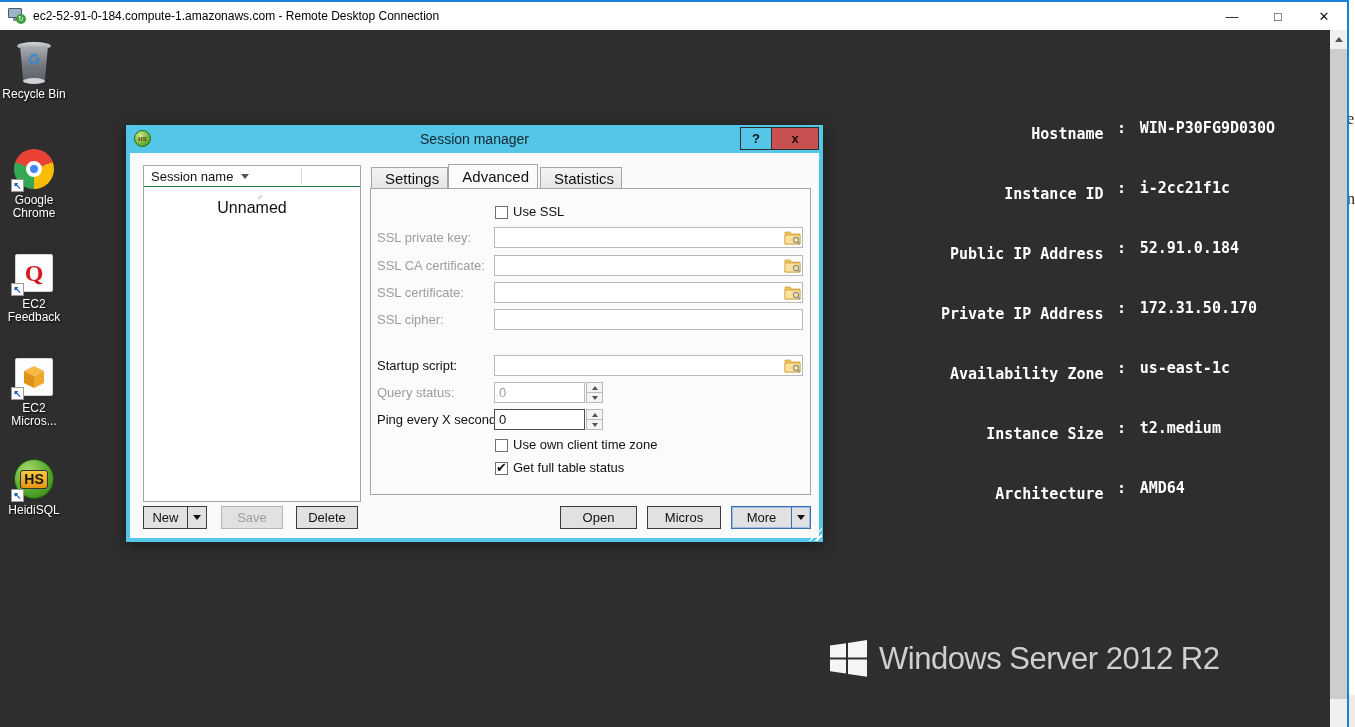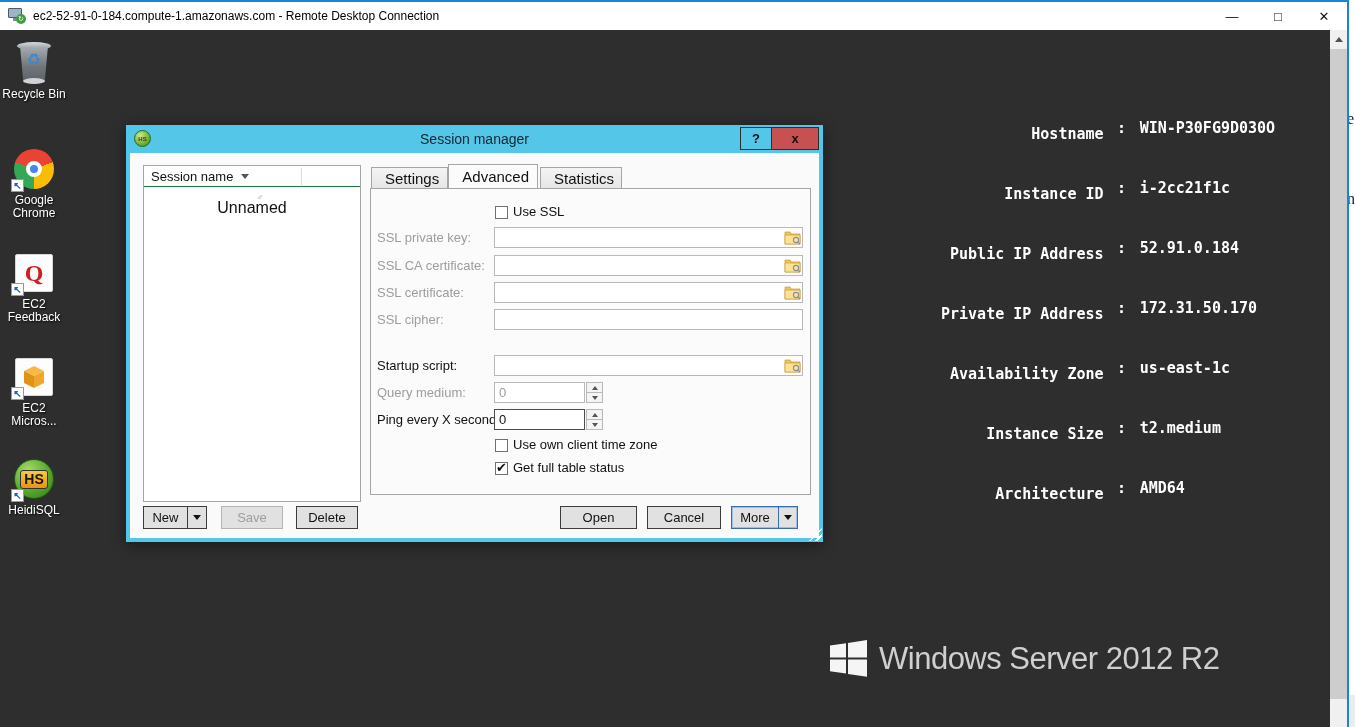--- a/index.html
+++ b/index.html
@@ -329,21 +329,21 @@
             <div class="tfield" style="top:166px;">
               <span></span>
               <svg class="browse" viewBox="0 0 17 15">
                 <path d="M1 2 h5 l1.5 2 H16 v10 H1 z" fill="#f3c64f" stroke="#c89a36" stroke-width="0.7"></path>
                 <path d="M1 5 h15 v9 H1 z" fill="#fbe29a" stroke="#c89a36" stroke-width="0.7"></path>
                 <circle cx="12" cy="10" r="2.6" fill="none" stroke="#8a8f98" stroke-width="1.1"></circle>
                 <line x1="13.8" y1="11.8" x2="16" y2="14" stroke="#8a8f98" stroke-width="1.2"></line>
               </svg>
             </div>
 
-            <div class="frow-label lab-gray" style="top:193px;">Query medium:</div>
+            <div class="frow-label lab-gray" style="top:193px;">Query status:</div>
             <div class="tfield tfield-short" style="top:193px; color:#9d9d9d;">
               <span>0</span>
             </div>
             <div class="spin" style="top:193px;">
               <div class="sb">
                   <span class="tri-up"></span>
                 </div>
               <div class="sb">
                   <span class="tri-down"></span>
                 </div>
@@ -379,23 +379,23 @@
           <div class="dbtn disabled" style="left:91px; width:62px;">
             <span>Save</span>
           </div>
           <div class="dbtn" style="left:166px; width:62px;">
             <span>Delete</span>
           </div>
           <div class="dbtn" style="left:430px; width:77px;">
             <span>Open</span>
           </div>
           <div class="dbtn" style="left:517px; width:74px;">
-            <span>Cancel</span>
-          </div>
-          <div class="dbtn focus-blue" style="left:601px; width:67px;">
+            <span>Micros</span>
+          </div>
+          <div class="dbtn focus-blue" style="left:601px; width:80px;">
             <span class="main-part">More</span>
             <span class="arrow-part" style="border-left-color:#3b6cb0;">
                 <span class="dd-tri"></span>
               </span>
           </div>
         </div>
 
         <div class="grip"></div>
       </div>
 

